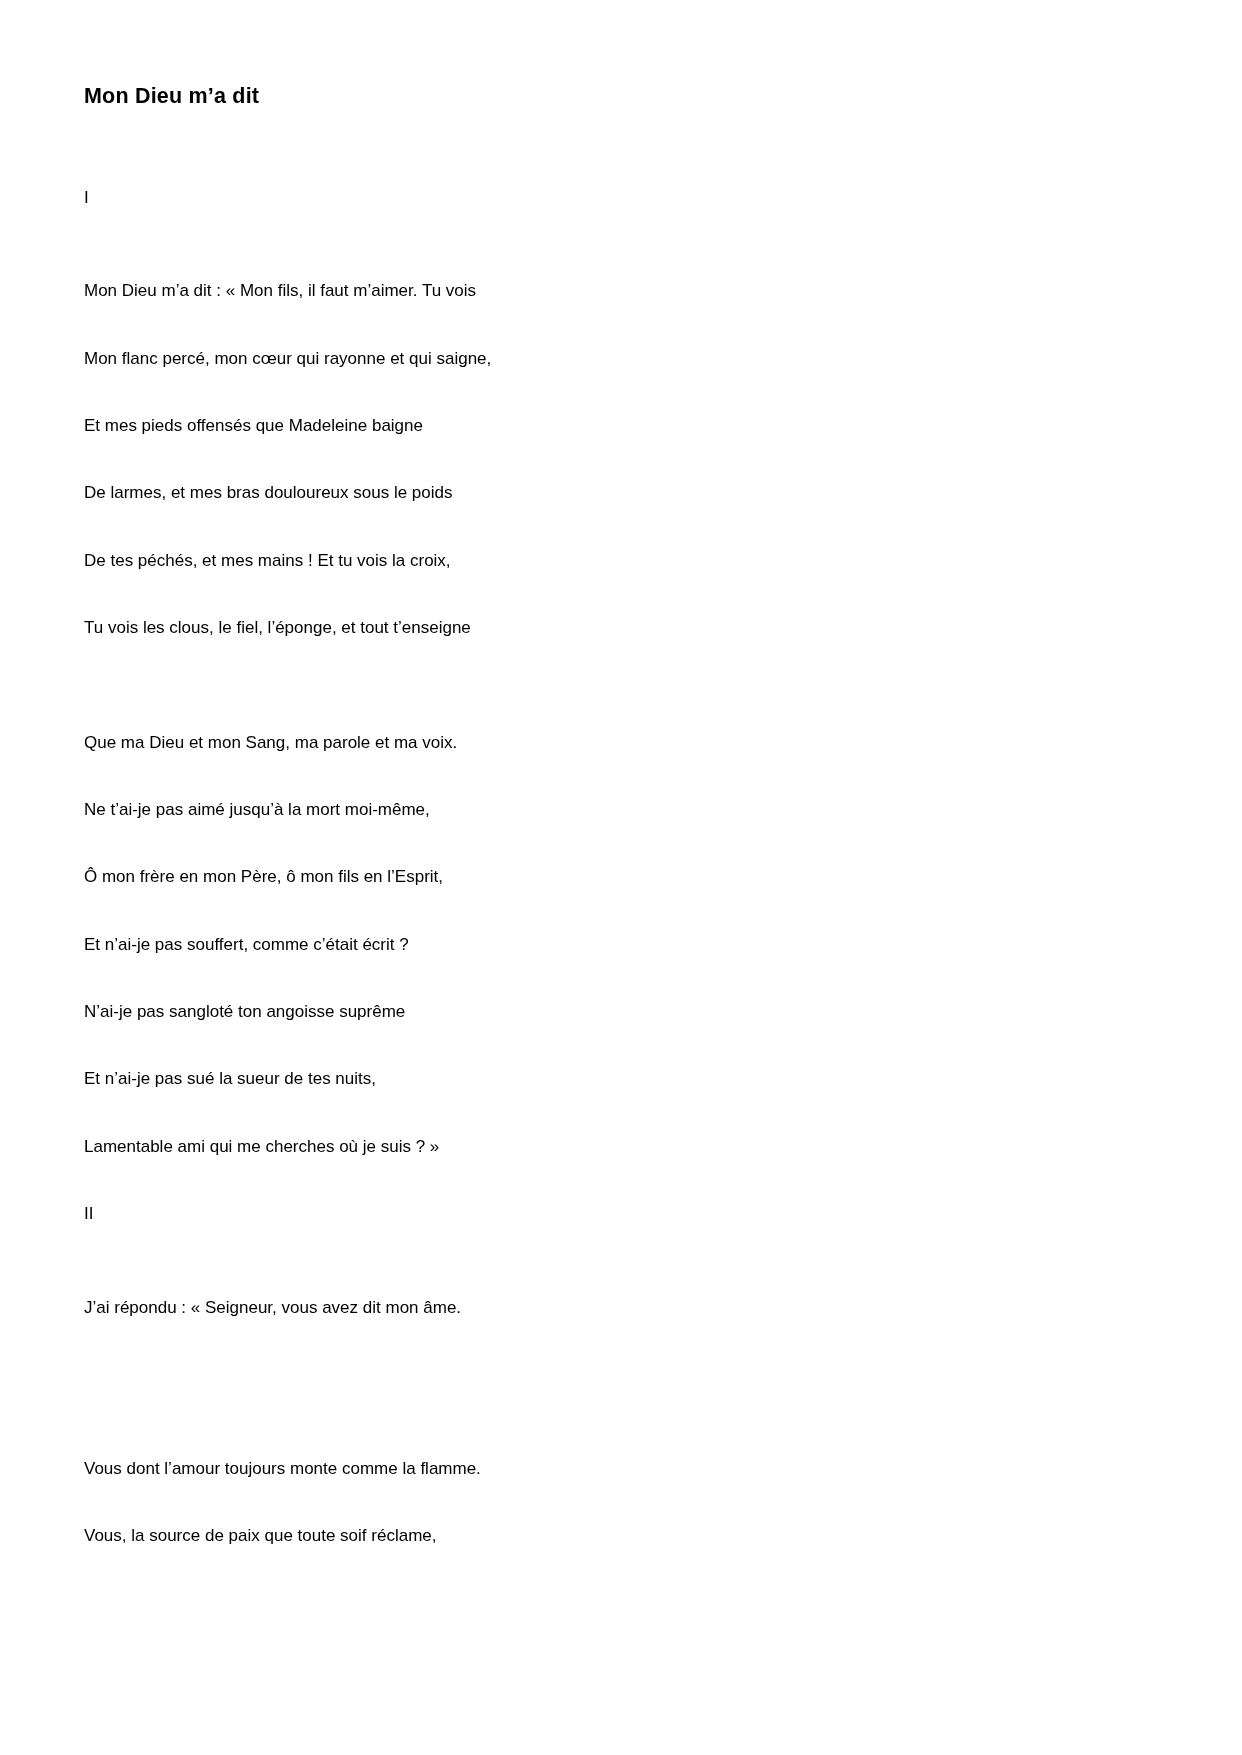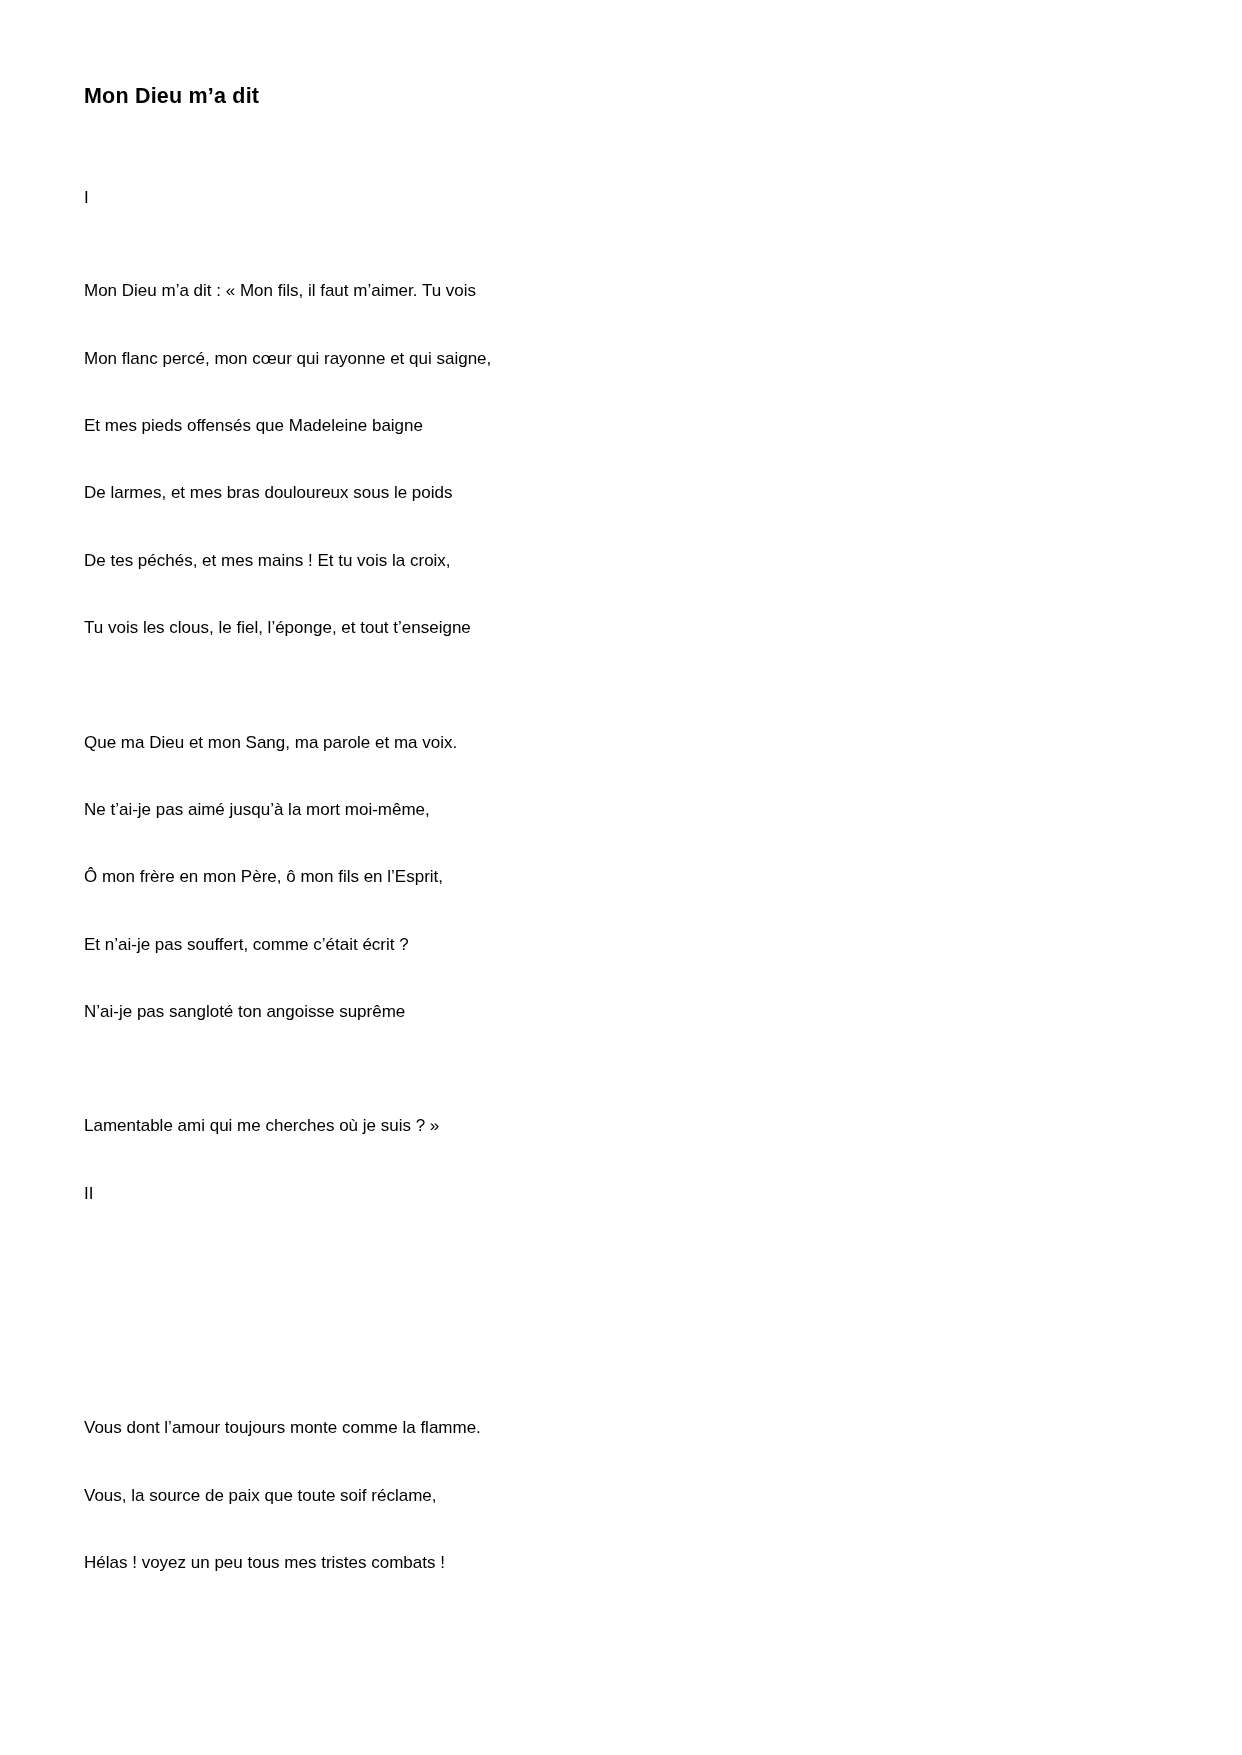--- a/index.html
+++ b/index.html
@@ -90,41 +90,42 @@
       <p class="verse-line">Ô mon frère en mon Père, ô mon fils en l’Esprit,</p>
       <div class="line-gap"></div>
       <p class="verse-line">Et n’ai-je pas souffert, comme c’était écrit ?</p>
     </div>
 
     <div class="stanza-gap"></div>
 
     <div class="stanza">
       <p class="verse-line">N’ai-je pas sangloté ton angoisse suprême</p>
       <div class="line-gap"></div>
+      <p class="verse-line">Et n’ai-je pas sué la sueur de tes nuits,</p>
       <div class="line-gap"></div>
       <p class="verse-line">Lamentable ami qui me cherches où je suis ? »</p>
     </div>
   </div>
 
   <div class="line-gap"></div>
 
   <div class="block">
     <p class="section-number">II</p>
 
     <div class="gap-section-to-stanza"></div>
 
     <div class="stanza">
+      <p class="verse-line">J’ai répondu : « Seigneur, vous avez dit mon âme.</p>
       <div class="line-gap"></div>
       <div class="line-gap"></div>
       <div class="line-gap"></div>
       <p class="verse-line">Vous dont l’amour toujours monte comme la flamme.</p>
     </div>
 
     <div class="stanza-gap"></div>
 
     <div class="stanza">
       <p class="verse-line">Vous, la source de paix que toute soif réclame,</p>
       <div class="line-gap"></div>
-      <p class="verse-line">Hélas ! voyez un peu tous mes tristes combats !</p>
     </div>
   </div>
 
 </div>
 
 </body></html>

